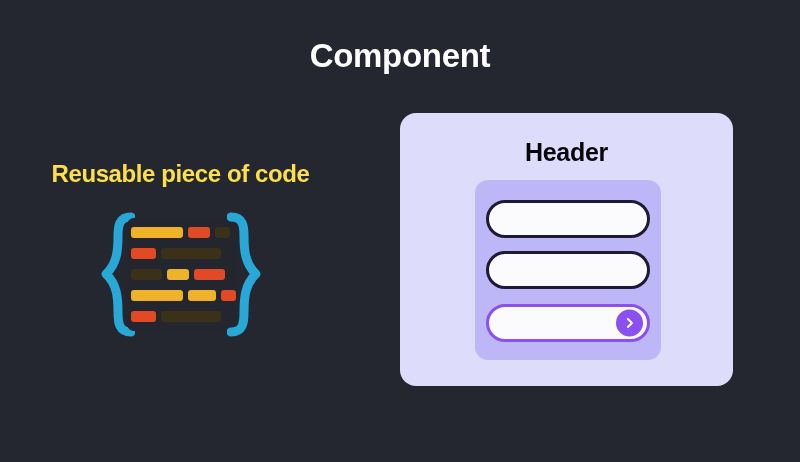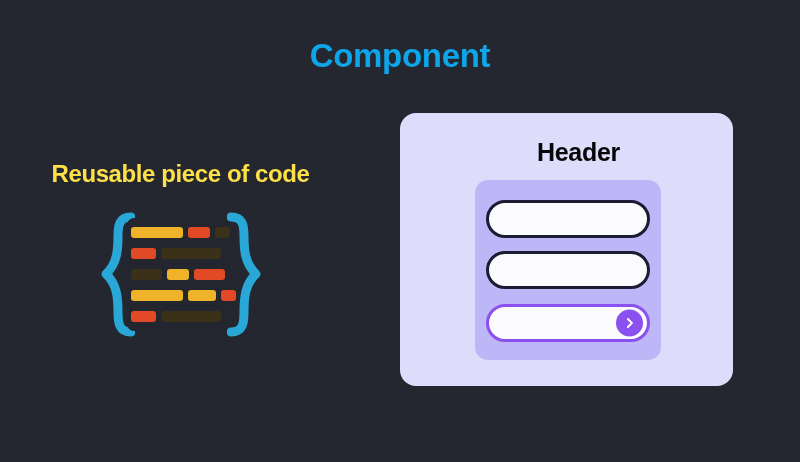--- a/index.html
+++ b/index.html
@@ -20,21 +20,21 @@
     inset: 0;
   }
 
   
   .main-title {
     position: absolute;
     top: 37px;
     left: 0;
     width: 800px;
     text-align: center;
-    color: #0ea5e9;
+    color: #ffffff;
     font-size: 33px;
     font-weight: bold;
     letter-spacing: -0.3px;
   }
 
   
   .left-panel {
     position: absolute;
     left: 38px;
     top: 160px;
@@ -110,21 +110,21 @@
     left: 400px;
     top: 113px;
     width: 333px;
     height: 273px;
     background: #dedcfb;
     border-radius: 16px;
   }
   .card-header {
     position: absolute;
     top: 25px;
-    left: 12px;
+    left: 0;
     width: 333px;
     text-align: center;
     color: #07070a;
     font-size: 25px;
     font-weight: bold;
     letter-spacing: -0.3px;
   }
   .inner-panel {
     position: absolute;
     left: 75px;

